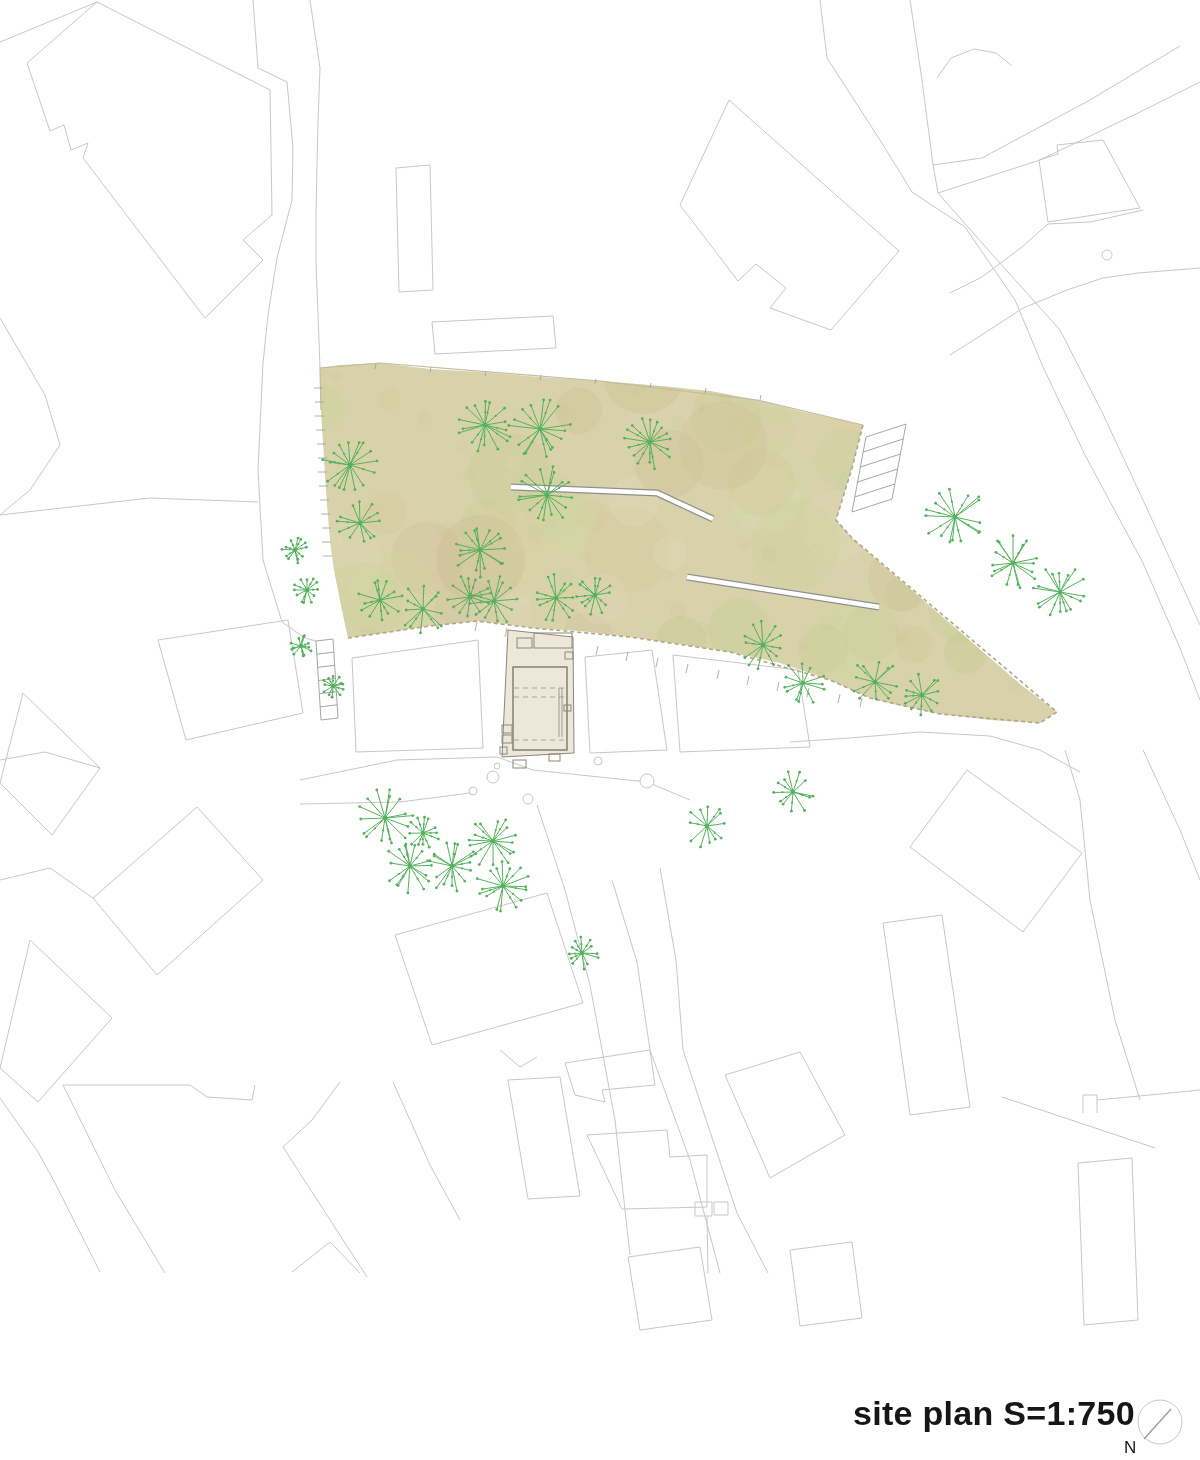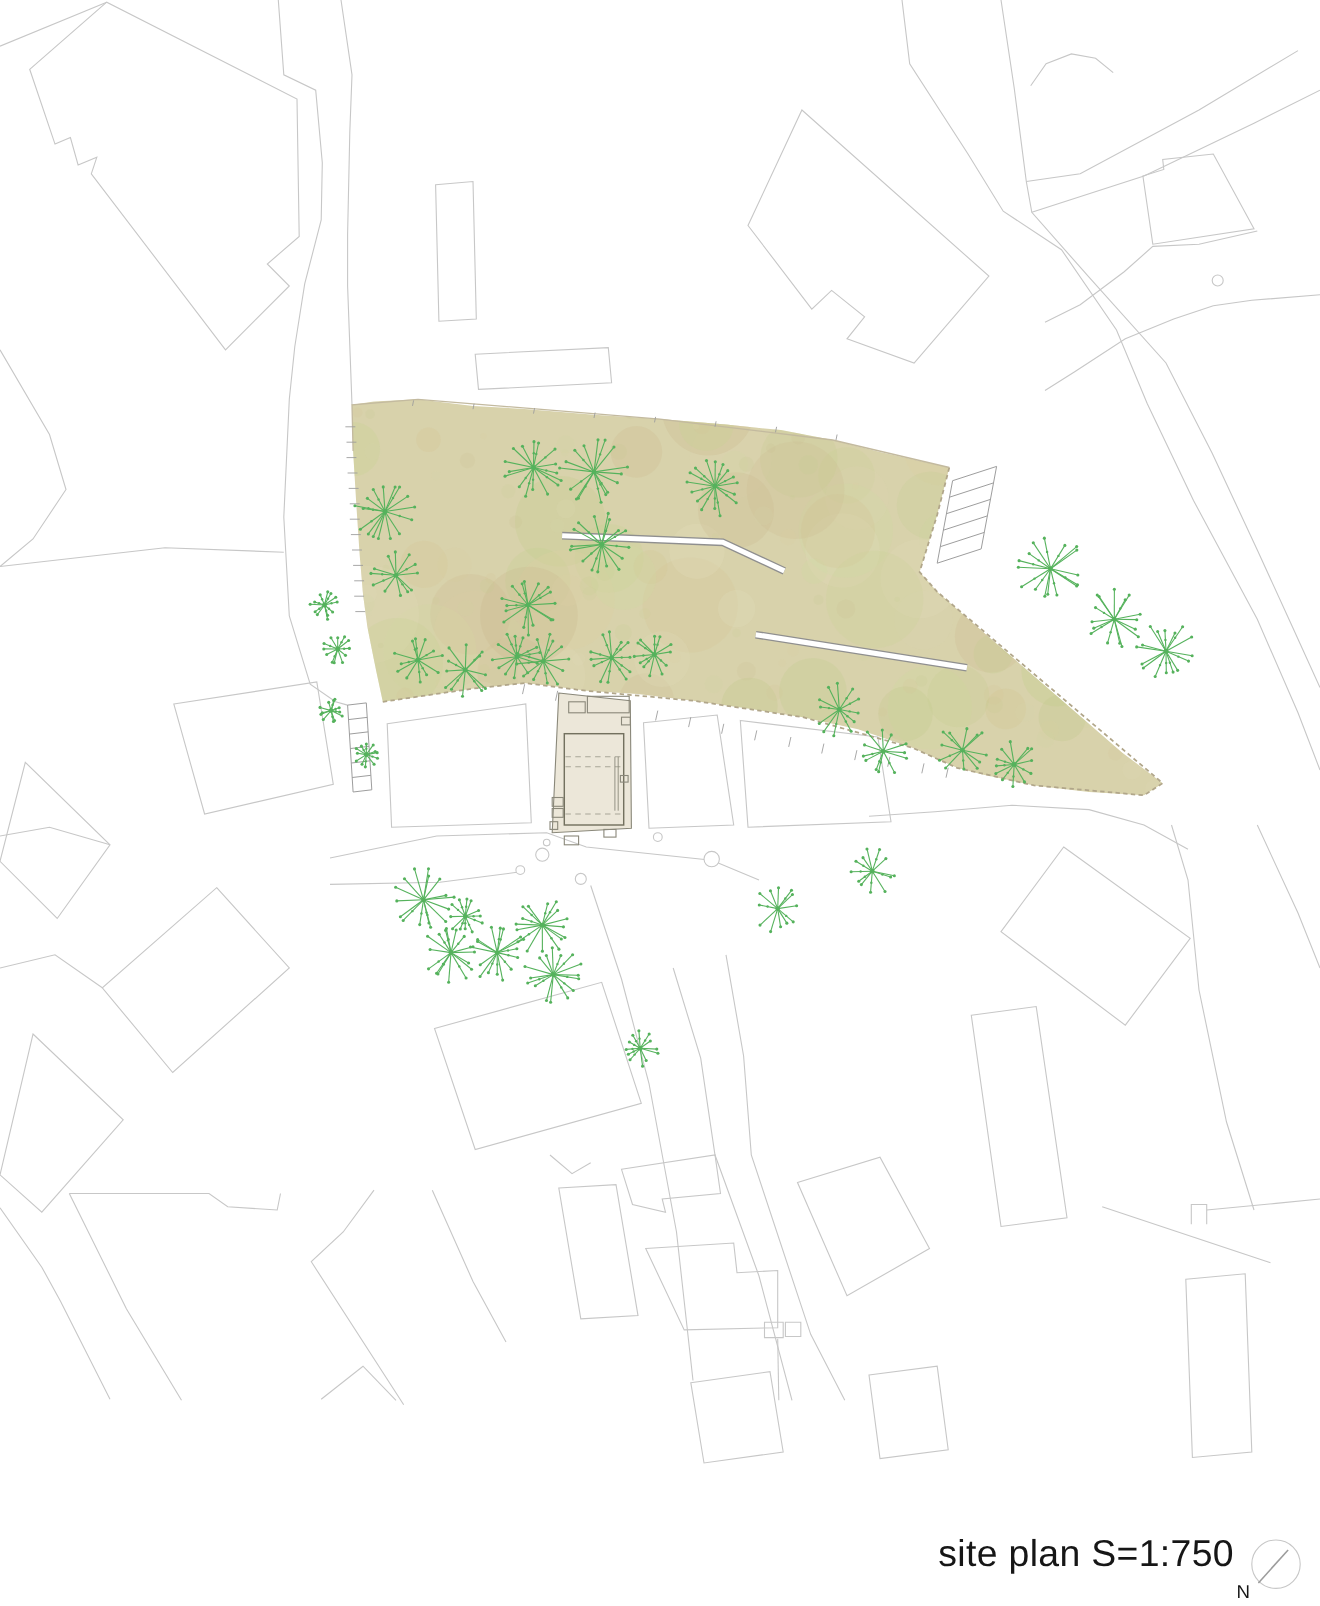--- a/index.html
+++ b/index.html
@@ -1,18 +1,18 @@
 <!DOCTYPE html>
 <html><head>
 <meta charset="utf-8">
 <style>
   html,body{margin:0;padding:0;background:#ffffff;width:1200px;height:1460px;overflow:hidden;}
   .canvas{position:relative;width:1200px;height:1460px;background:#ffffff;font-family:"Liberation Sans",sans-serif;}
   #plan-svg{position:absolute;left:0;top:0;}
-  .title{position:absolute;left:853px;top:1396px;font-size:34px;line-height:1.05;color:#161616;letter-spacing:0.3px;white-space:nowrap;}
+  .title{position:absolute;left:853px;top:1396px;font-size:34px;line-height:1.05;color:#161616;letter-spacing:0.3px;white-space:nowrap;font-weight:bold;}
   .north-label{position:absolute;left:1124px;top:1438px;font-size:17px;color:#161616;}
 </style>
 </head>
 <body>
 
 <div class="canvas">
   <svg id="plan-svg" width="1200" height="1460" viewBox="0 0 1200 1460" xmlns="http://www.w3.org/2000/svg">
       <g>
         <polygon points="97,2 27,63 50,131 64,125 71,150 88,143 83,158 205,318 263,260 243,240 272,215 270,90" fill="none" stroke="#c7c7c7" stroke-width="1"></polygon>
         <polygon points="396,168 430,165 433,290 399,292" fill="none" stroke="#c7c7c7" stroke-width="1"></polygon>

